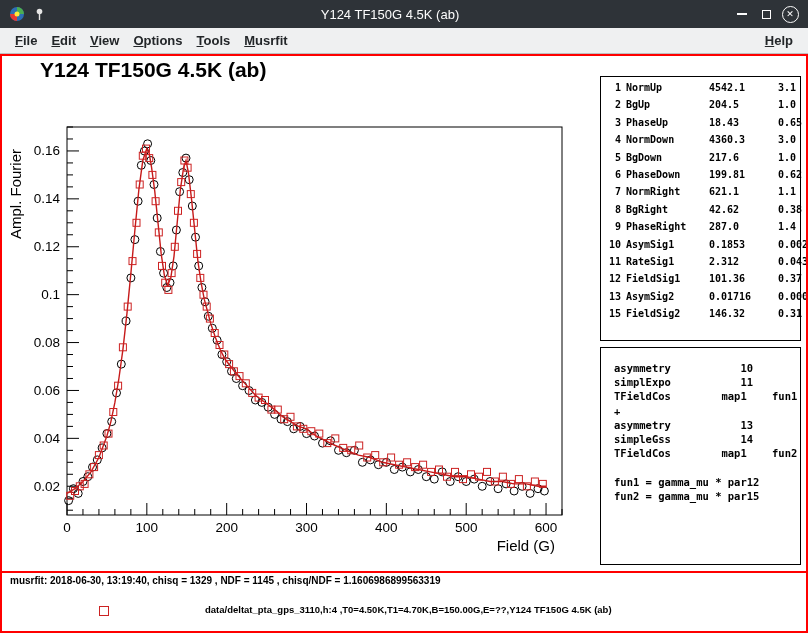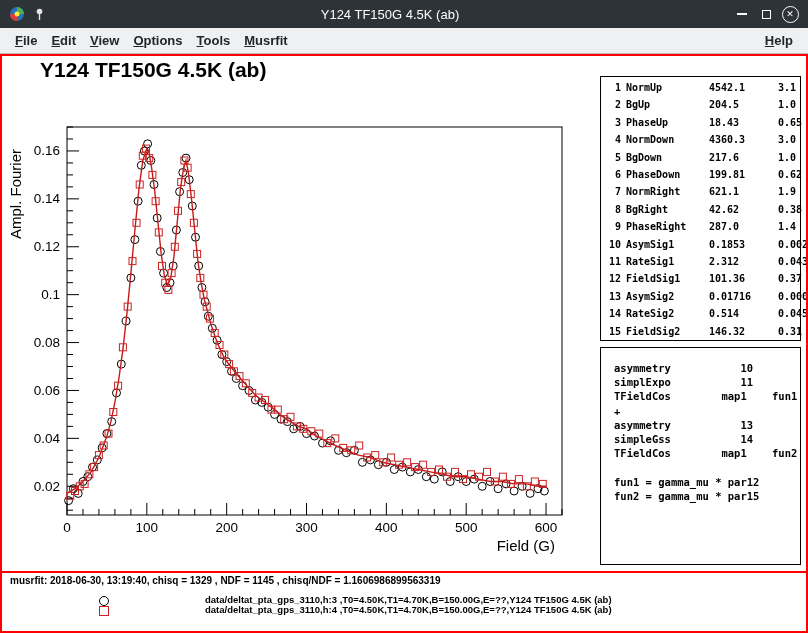--- a/index.html
+++ b/index.html
@@ -400,21 +400,21 @@
           <div class="srow">
             <span>6</span>
             <span>PhaseDown</span>
             <span>199.81</span>
             <span>0.62</span>
           </div>
           <div class="srow">
             <span>7</span>
             <span>NormRight</span>
             <span>621.1</span>
-            <span>1.9</span>
+            <span>1.1</span>
           </div>
           <div class="srow">
             <span>8</span>
             <span>BgRight</span>
             <span>42.62</span>
             <span>0.38</span>
           </div>
           <div class="srow">
             <span>9</span>
             <span>PhaseRight</span>
@@ -437,26 +437,20 @@
             <span>12</span>
             <span>FieldSig1</span>
             <span>101.36</span>
             <span>0.37</span>
           </div>
           <div class="srow">
             <span>13</span>
             <span>AsymSig2</span>
             <span>0.01716</span>
             <span>0.00098</span>
-          </div>
-          <div class="srow">
-            <span>14</span>
-            <span>RateSig2</span>
-            <span>0.514</span>
-            <span>0.045</span>
           </div>
           <div class="srow">
             <span>15</span>
             <span>FieldSig2</span>
             <span>146.32</span>
             <span>0.31</span>
           </div>
         </div>
     </div>
 
@@ -469,23 +463,19 @@
 simpleGss           14
 TFieldCos        map1    fun2
 
 fun1 = gamma_mu * par12
 fun2 = gamma_mu * par15</pre>
     </div>
 
     <div class="footer-divider"></div>
     <div class="footer-info">musrfit: 2018-06-30, 13:19:40, chisq = 1329 , NDF = 1145 , chisq/NDF = 1.1606986899563319</div>
 
-    <div class="legend-row lr1">
-      <span class="marker circle" style="border-color: rgb(0, 0, 0);"></span>
-      <span class="label">data/deltat_pta_gps_3110,h:3 ,T0=4.50K,T1=4.70K,B=150.00G,E=??,Y124 TF150G 4.5K (ab)</span>
-    </div>
     <div class="legend-row lr2">
       <span class="marker" style="border-color: rgb(204, 34, 34);"></span>
       <span class="label">data/deltat_pta_gps_3110,h:4 ,T0=4.50K,T1=4.70K,B=150.00G,E=??,Y124 TF150G 4.5K (ab)</span>
     </div>
   </div>
 
 </div>
 
 </body></html>

